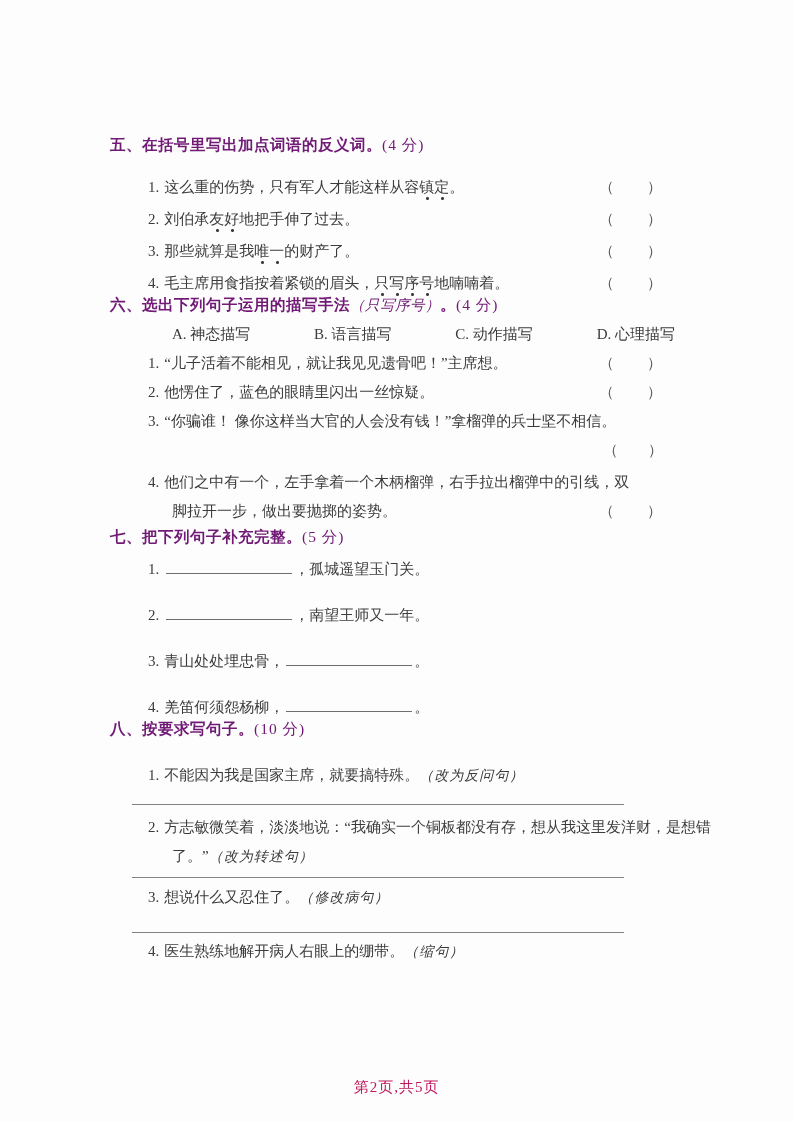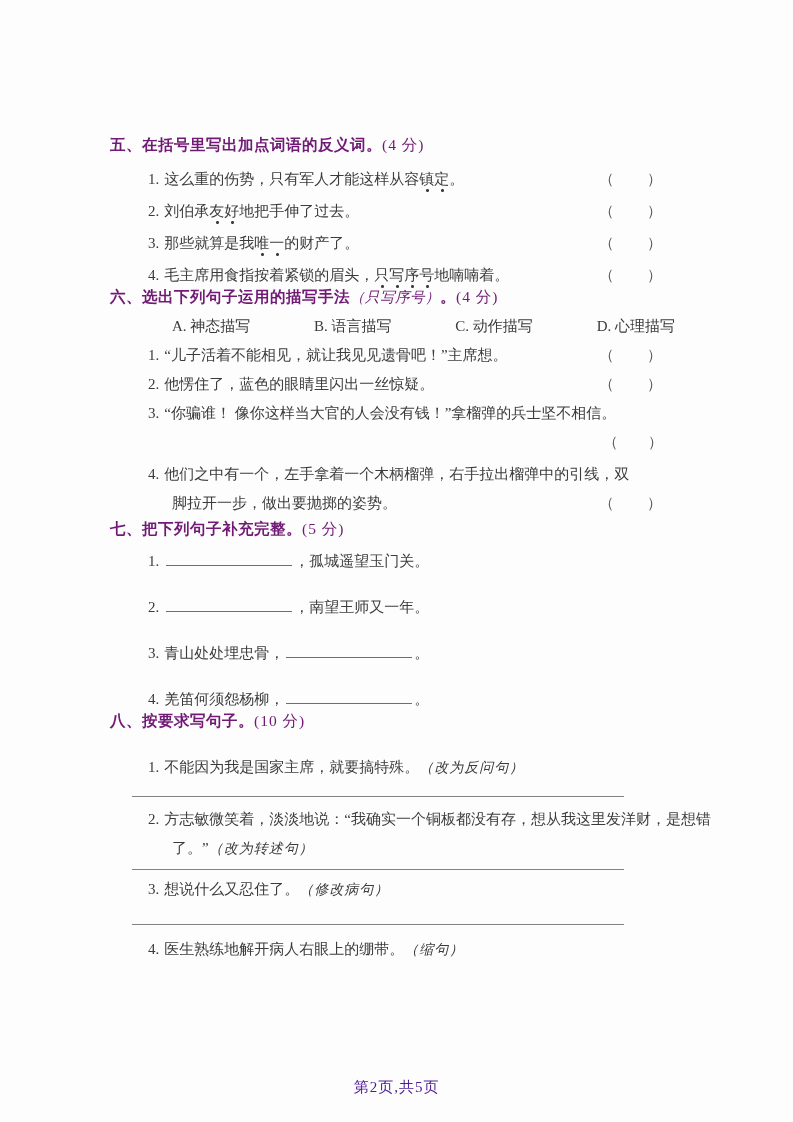--- a/index.html
+++ b/index.html
@@ -95,27 +95,27 @@
   }
   .options { margin-left:46px; line-height:22px; }
   .options .opt { display:inline-block; margin-right:44px;margin-left:16px; }
   .options .opt:last-child { margin-right:0; }
   .footer {
     position:absolute;
     left:0; top:1078px;
     width:100%;
     text-align:center;
     font-size:15px;
-    color:#4c1d95;
+    color:#be185d;
     letter-spacing:1px;
   }
   
   .mt4{margin-top:4px}.mt6{margin-top:6px}.mt7{margin-top:7px}
-  .mt8{margin-top:24px}.mt10{margin-top:10px}.mt12{margin-top:12px}
-  .mt13{margin-top:13px}.mt14{margin-top:8px}
+  .mt8{margin-top:24px}.mt10{margin-top:10px}.mt12{margin-top:20px}
+  .mt13{margin-top:7px}.mt14{margin-top:8px}
   .mt17{margin-top:17px}.mt23{margin-top:23px}
   .lh29{line-height:29px}
 </style>
 </head>
 <body>
 
 <div class="page">
   <div class="content">
 
     <section>

